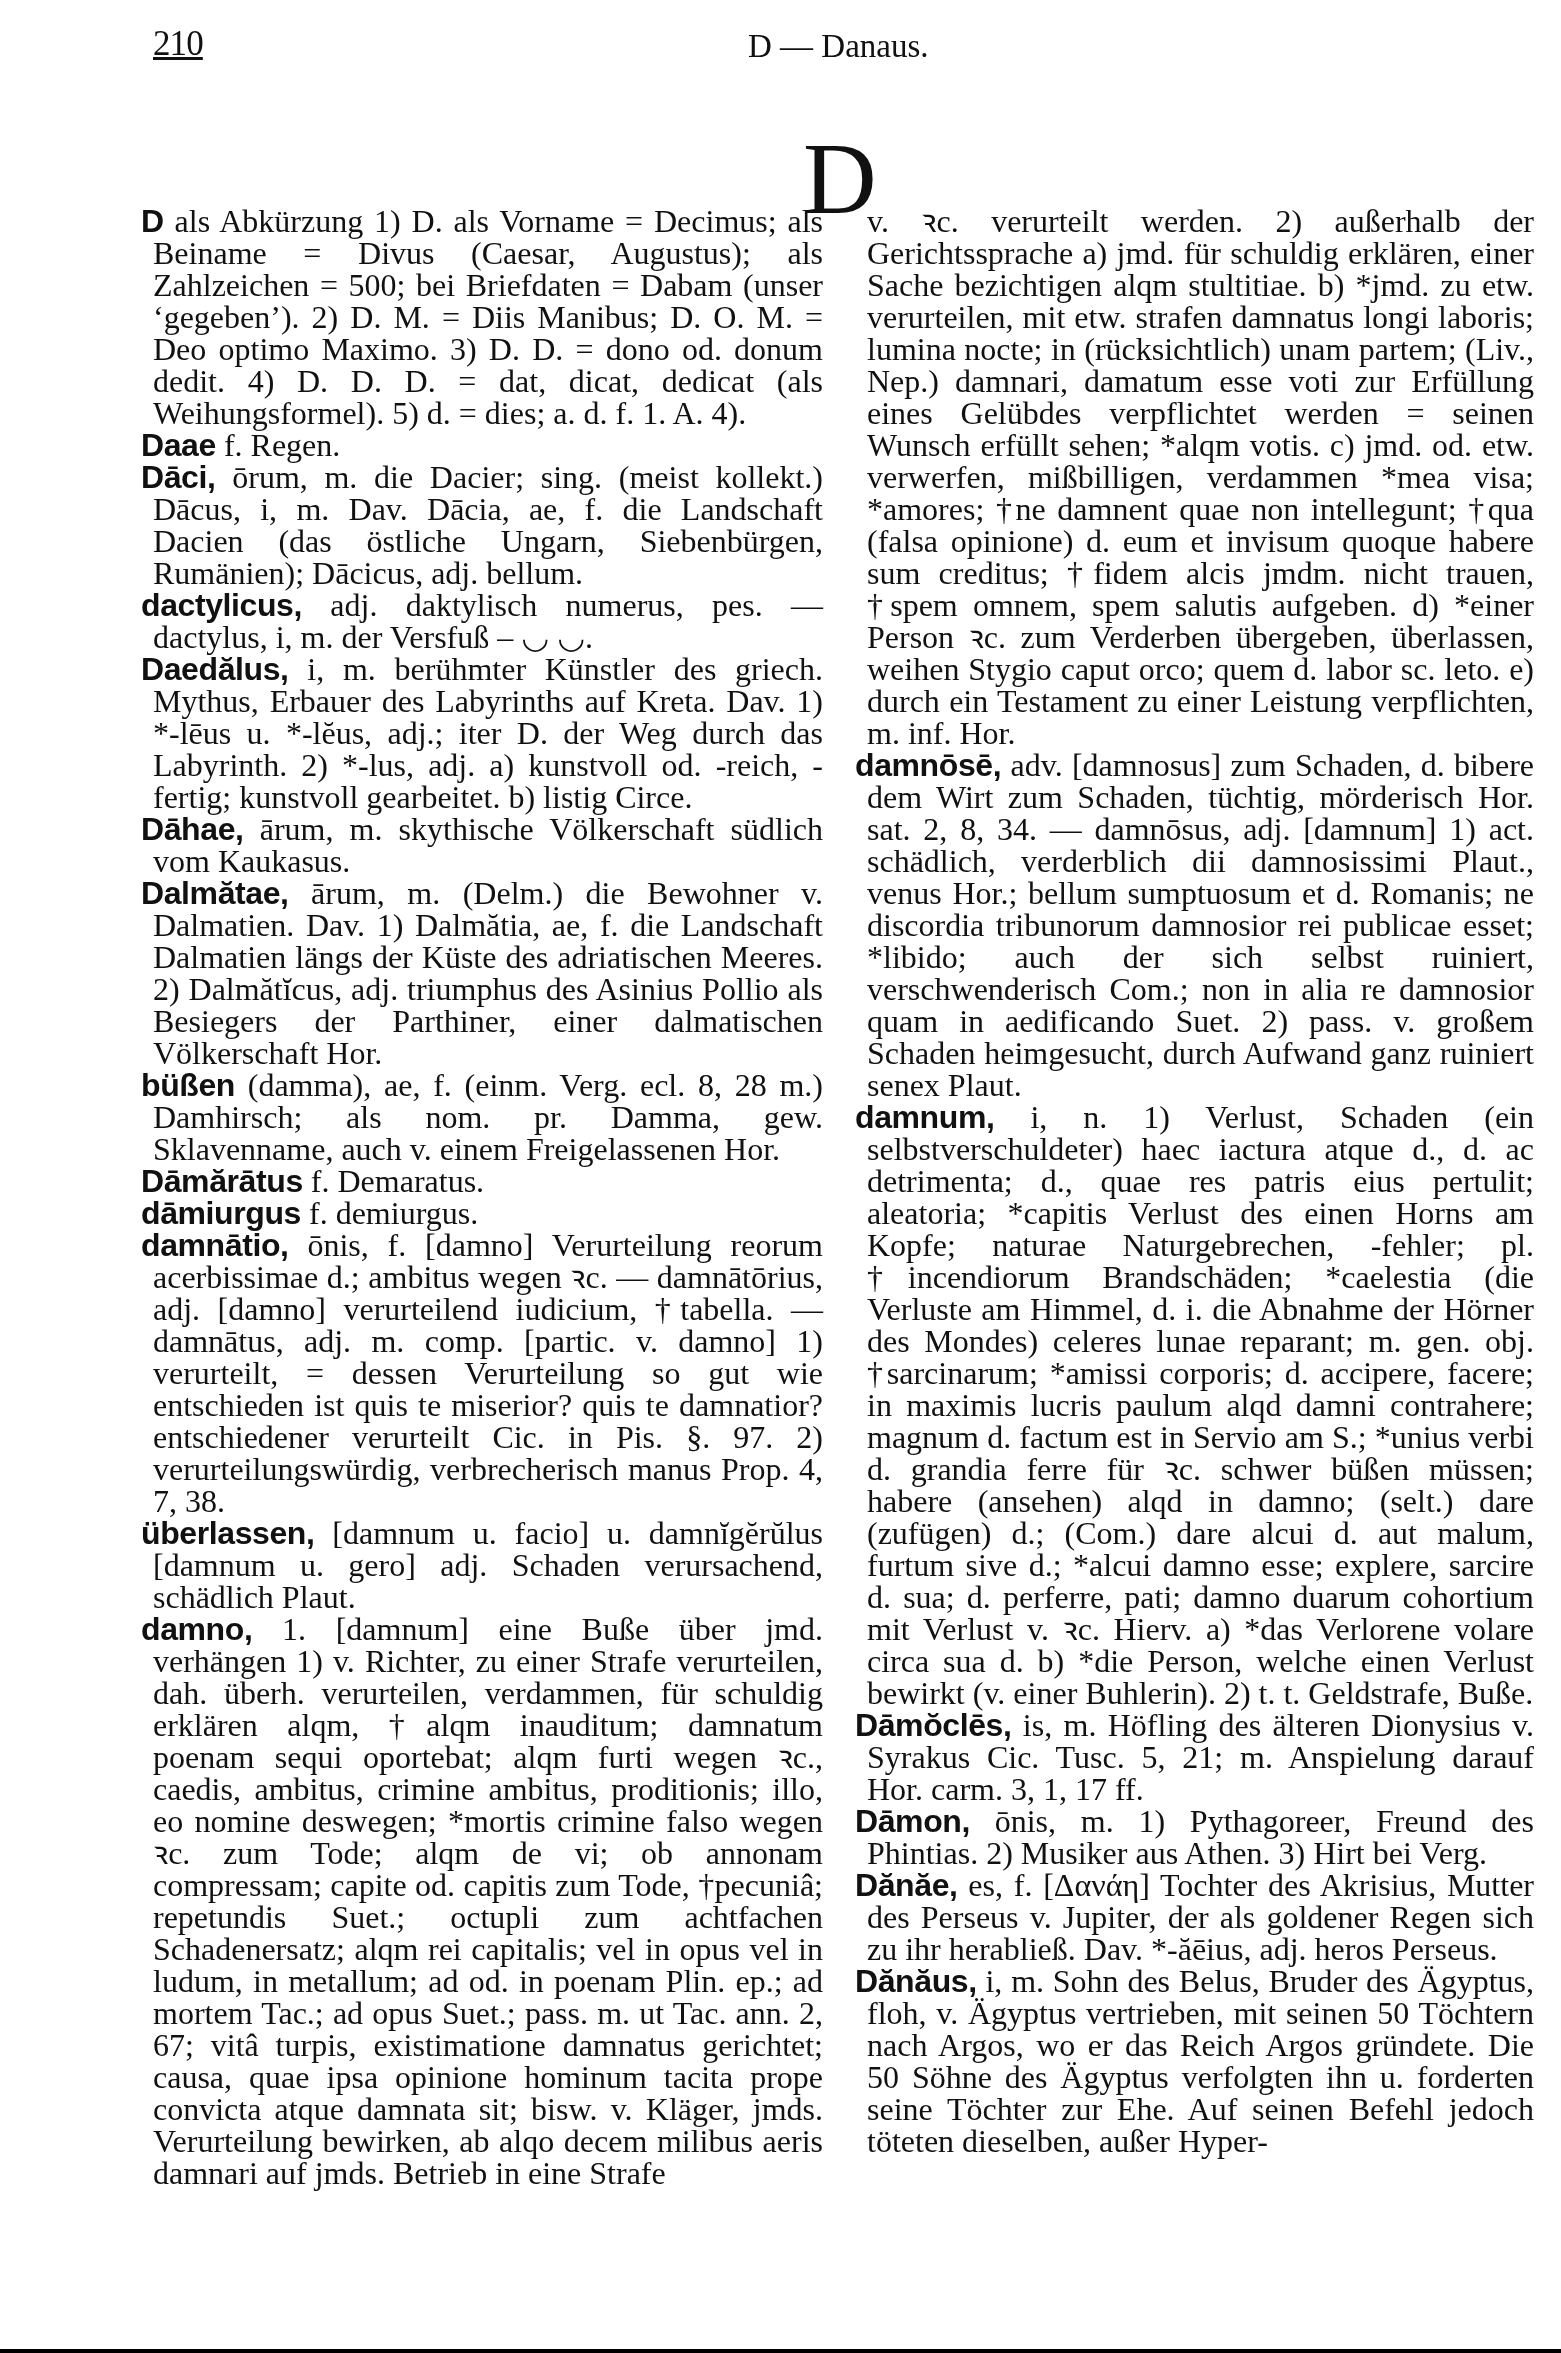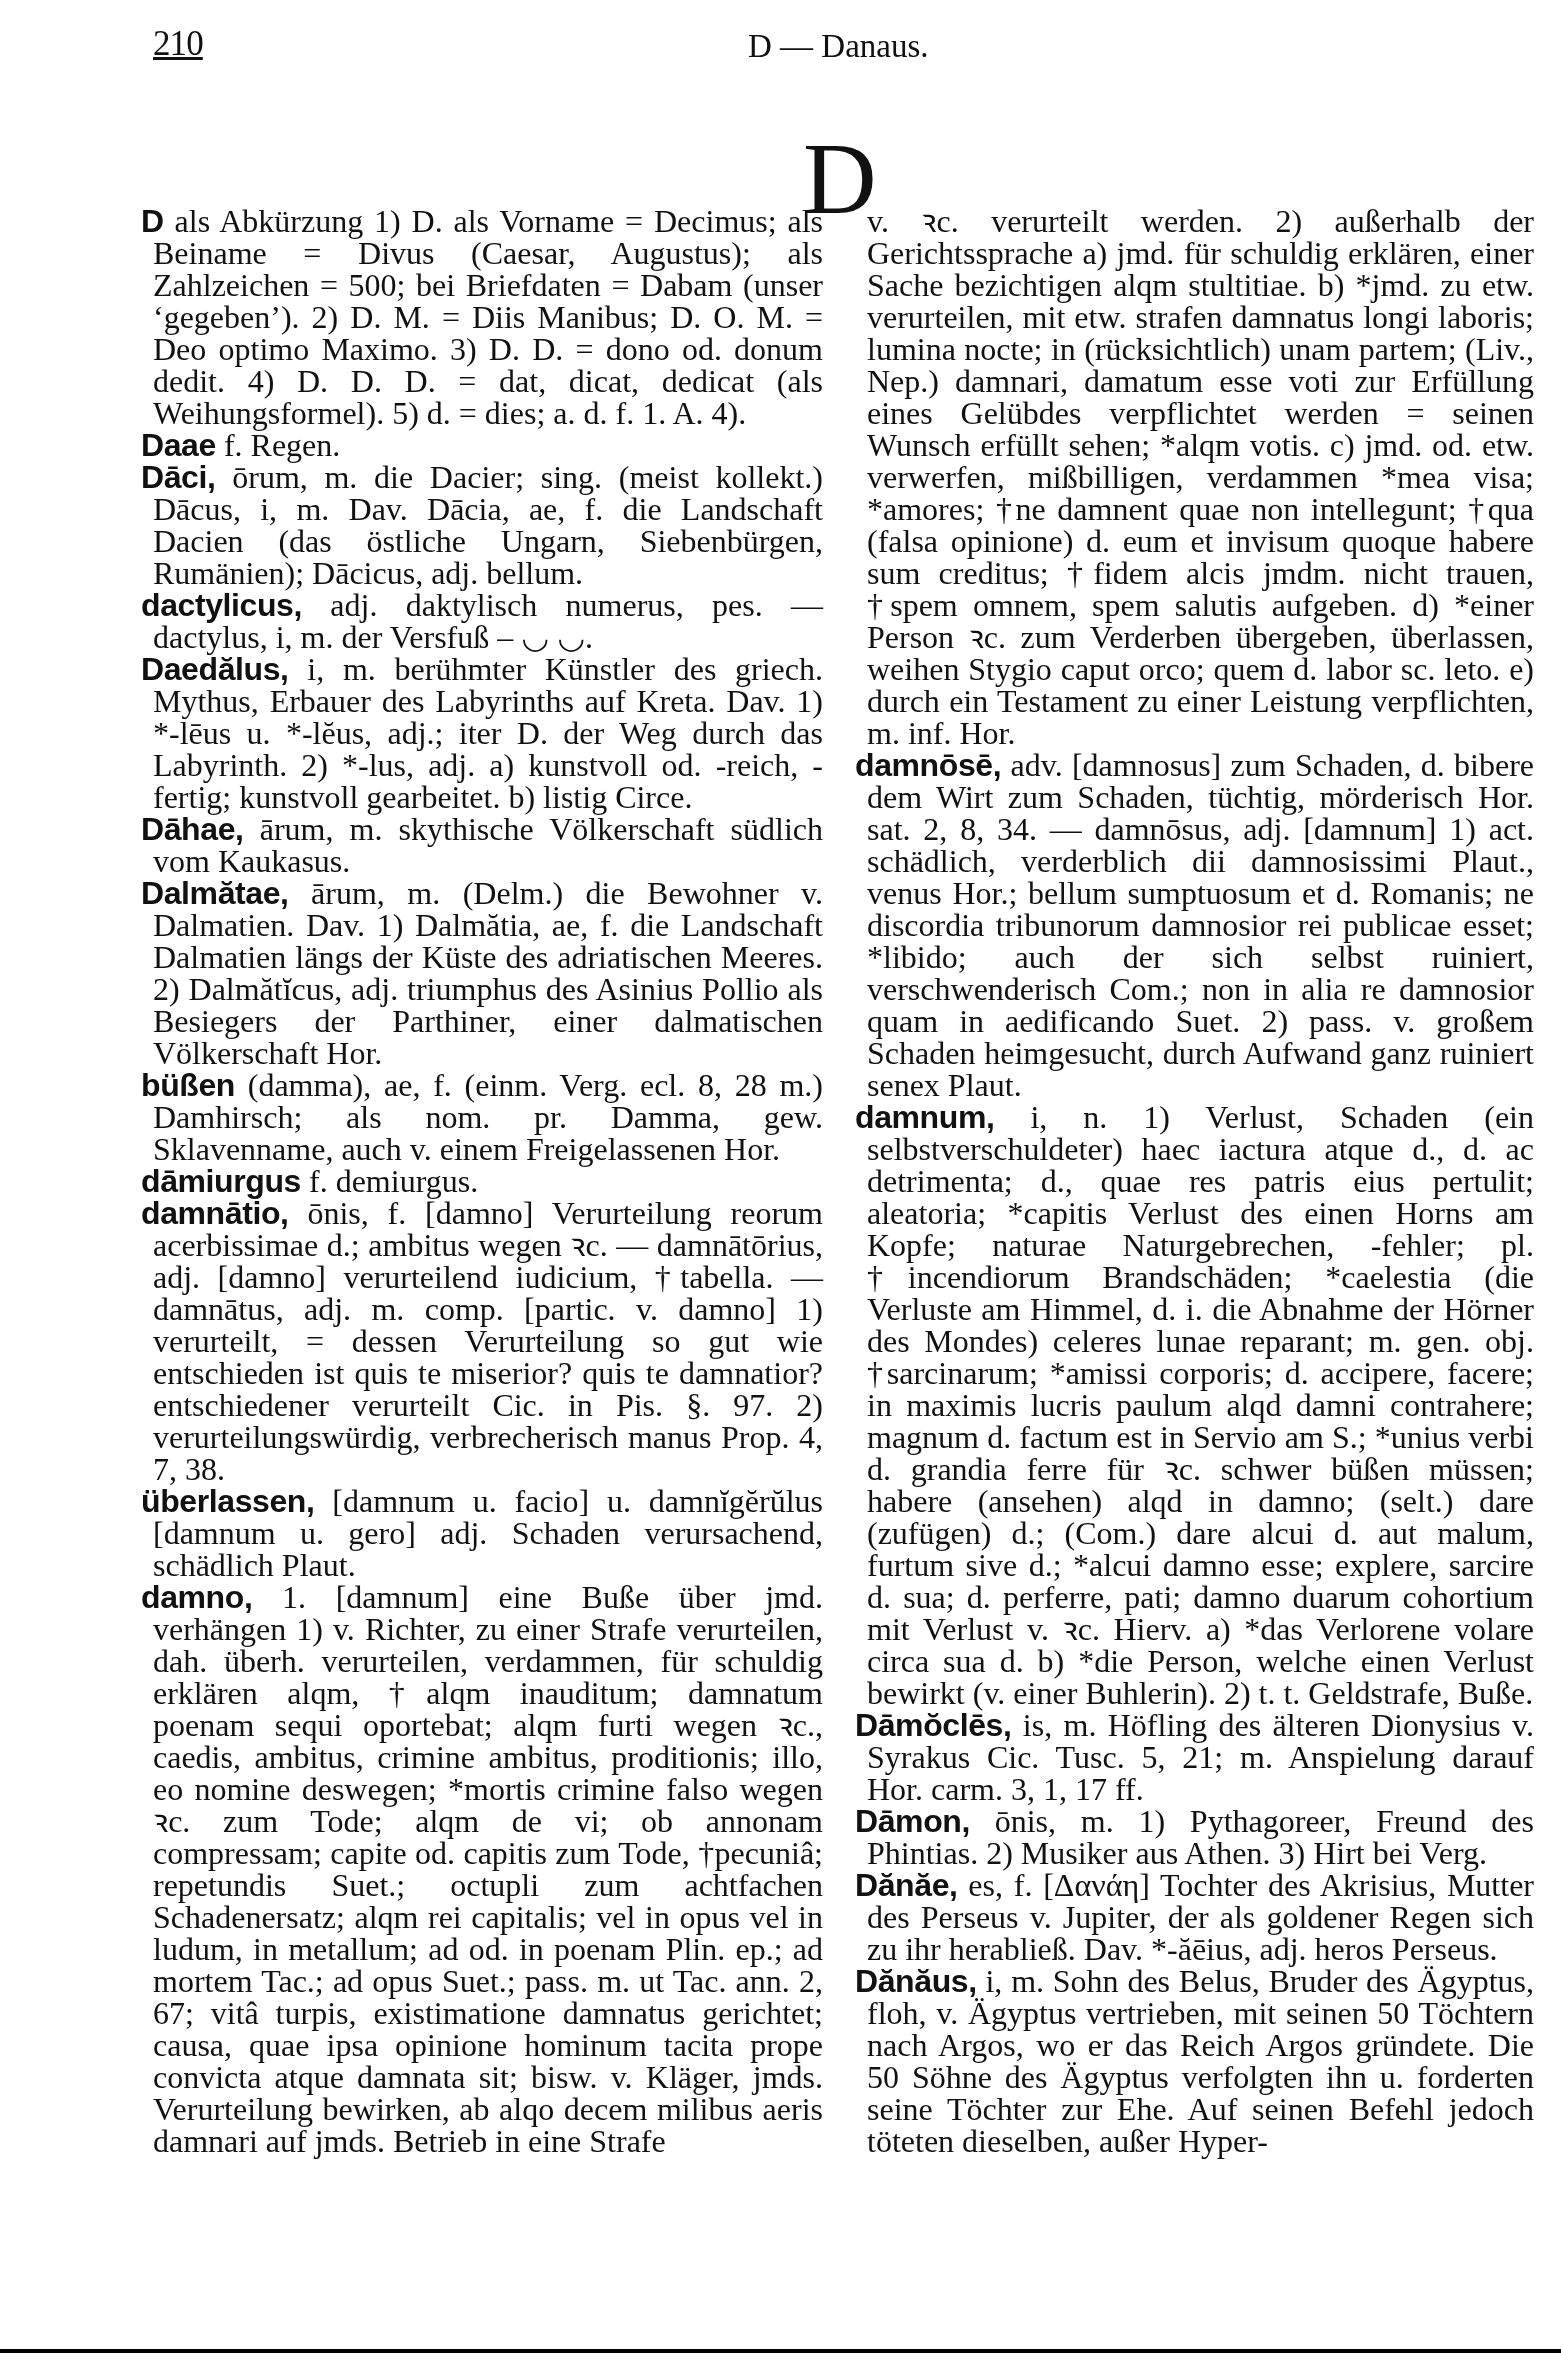--- a/index.html
+++ b/index.html
@@ -27,20 +27,21 @@
 
 <div class="col left" id="left-col">
     <p class="entry"><span class="hw">D</span> <span>als Abkürzung 1) D. als Vorname = Decimus; als Beiname = Divus (Caesar, Augustus); als Zahlzeichen = 500; bei Briefdaten = Dabam (unser ‘gegeben’). 2) D. M. = Diis Manibus; D. O. M. = Deo optimo Maximo. 3) D. D. = dono od. donum dedit. 4) D. D. D. = dat, dicat, dedicat (als Weihungsformel). 5) d. = dies; a. d. f. 1. A. 4).</span></p>
     <p class="entry"><span class="hw">Daae</span> <span>f. Regen.</span></p>
     <p class="entry"><span class="hw">Dāci,</span> <span>ōrum, m. die Dacier; sing. (meist kollekt.) Dācus, i, m. Dav. Dācia, ae, f. die Landschaft Dacien (das östliche Ungarn, Siebenbürgen, Rumänien); Dācicus, adj. bellum.</span></p>
     <p class="entry"><span class="hw">dactylicus,</span> <span>adj. daktylisch numerus, pes. — dactylus, i, m. der Versfuß – ◡ ◡.</span></p>
     <p class="entry"><span class="hw">Daedălus,</span> <span>i, m. berühmter Künstler des griech. Mythus, Erbauer des Labyrinths auf Kreta. Dav. 1) *-lēus u. *-lĕus, adj.; iter D. der Weg durch das Labyrinth. 2) *-lus, adj. a) kunstvoll od. -reich, -fertig; kunstvoll gearbeitet. b) listig Circe.</span></p>
     <p class="entry"><span class="hw">Dāhae,</span> <span>ārum, m. skythische Völkerschaft südlich vom Kaukasus.</span></p>
     <p class="entry"><span class="hw">Dalmătae,</span> <span>ārum, m. (Delm.) die Bewohner v. Dalmatien. Dav. 1) Dalmătia, ae, f. die Landschaft Dalmatien längs der Küste des adriatischen Meeres. 2) Dalmătĭcus, adj. triumphus des Asinius Pollio als Besiegers der Parthiner, einer dalmatischen Völkerschaft Hor.</span></p>
     <p class="entry"><span class="hw">büßen</span> <span>(damma), ae, f. (einm. Verg. ecl. 8, 28 m.) Damhirsch; als nom. pr. Damma, gew. Sklavenname, auch v. einem Freigelassenen Hor.</span></p>
+    <p class="entry"><span class="hw">Dāmărātus</span> <span>f. Demaratus.</span></p>
     <p class="entry"><span class="hw">dāmiurgus</span> <span>f. demiurgus.</span></p>
     <p class="entry"><span class="hw">damnātio,</span> <span>ōnis, f. [damno] Verurteilung reorum acerbissimae d.; ambitus wegen ꝛc. — damnātōrius, adj. [damno] verurteilend iudicium, †tabella. — damnātus, adj. m. comp. [partic. v. damno] 1) verurteilt, = dessen Verurteilung so gut wie entschieden ist quis te miserior? quis te damnatior? entschiedener verurteilt Cic. in Pis. §. 97. 2) verurteilungswürdig, verbrecherisch manus Prop. 4, 7, 38.</span></p>
     <p class="entry"><span class="hw">überlassen,</span> <span>[damnum u. facio] u. damnĭgĕrŭlus [damnum u. gero] adj. Schaden verursachend, schädlich Plaut.</span></p>
     <p class="entry"><span class="hw">damno,</span> <span>1. [damnum] eine Buße über jmd. verhängen 1) v. Richter, zu einer Strafe verurteilen, dah. überh. verurteilen, verdammen, für schuldig erklären alqm, †alqm inauditum; damnatum poenam sequi oportebat; alqm furti wegen ꝛc., caedis, ambitus, crimine ambitus, proditionis; illo, eo nomine deswegen; *mortis crimine falso wegen ꝛc. zum Tode; alqm de vi; ob annonam compressam; capite od. capitis zum Tode, †pecuniâ; repetundis Suet.; octupli zum achtfachen Schadenersatz; alqm rei capitalis; vel in opus vel in ludum, in metallum; ad od. in poenam Plin. ep.; ad mortem Tac.; ad opus Suet.; pass. m. ut Tac. ann. 2, 67; vitâ turpis, existimatione damnatus gerichtet; causa, quae ipsa opinione hominum tacita prope convicta atque damnata sit; bisw. v. Kläger, jmds. Verurteilung bewirken, ab alqo decem milibus aeris damnari auf jmds. Betrieb in eine Strafe</span></p>
   </div>
 <div class="col right" id="right-col">
     <p class="entry cont"><span>v. ꝛc. verurteilt werden. 2) außerhalb der Gerichtssprache a) jmd. für schuldig erklären, einer Sache bezichtigen alqm stultitiae. b) *jmd. zu etw. verurteilen, mit etw. strafen damnatus longi laboris; lumina nocte; in (rücksichtlich) unam partem; (Liv., Nep.) damnari, damatum esse voti zur Erfüllung eines Gelübdes verpflichtet werden = seinen Wunsch erfüllt sehen; *alqm votis. c) jmd. od. etw. verwerfen, mißbilligen, verdammen *mea visa; *amores; †ne damnent quae non intellegunt; †qua (falsa opinione) d. eum et invisum quoque habere sum creditus; †fidem alcis jmdm. nicht trauen, †spem omnem, spem salutis aufgeben. d) *einer Person ꝛc. zum Verderben übergeben, überlassen, weihen Stygio caput orco; quem d. labor sc. leto. e) durch ein Testament zu einer Leistung verpflichten, m. inf. Hor.</span></p>
     <p class="entry"><span class="hw">damnōsē,</span> <span>adv. [damnosus] zum Schaden, d. bibere dem Wirt zum Schaden, tüchtig, mörderisch Hor. sat. 2, 8, 34. — damnōsus, adj. [damnum] 1) act. schädlich, verderblich dii damnosissimi Plaut., venus Hor.; bellum sumptuosum et d. Romanis; ne discordia tribunorum damnosior rei publicae esset; *libido; auch der sich selbst ruiniert, verschwenderisch Com.; non in alia re damnosior quam in aedificando Suet. 2) pass. v. großem Schaden heimgesucht, durch Aufwand ganz ruiniert senex Plaut.</span></p>
     <p class="entry"><span class="hw">damnum,</span> <span>i, n. 1) Verlust, Schaden (ein selbstverschuldeter) haec iactura atque d., d. ac detrimenta; d., quae res patris eius pertulit; aleatoria; *capitis Verlust des einen Horns am Kopfe; naturae Naturgebrechen, -fehler; pl. †incendiorum Brandschäden; *caelestia (die Verluste am Himmel, d. i. die Abnahme der Hörner des Mondes) celeres lunae reparant; m. gen. obj. †sarcinarum; *amissi corporis; d. accipere, facere; in maximis lucris paulum alqd damni contrahere; magnum d. factum est in Servio am S.; *unius verbi d. grandia ferre für ꝛc. schwer büßen müssen; habere (ansehen) alqd in damno; (selt.) dare (zufügen) d.; (Com.) dare alcui d. aut malum, furtum sive d.; *alcui damno esse; explere, sarcire d. sua; d. perferre, pati; damno duarum cohortium mit Verlust v. ꝛc. Hierv. a) *das Verlorene volare circa sua d. b) *die Person, welche einen Verlust bewirkt (v. einer Buhlerin). 2) t. t. Geldstrafe, Buße.</span></p>
     <p class="entry"><span class="hw">Dāmŏclēs,</span> <span>is, m. Höfling des älteren Dionysius v. Syrakus Cic. Tusc. 5, 21; m. Anspielung darauf Hor. carm. 3, 1, 17 ff.</span></p>

